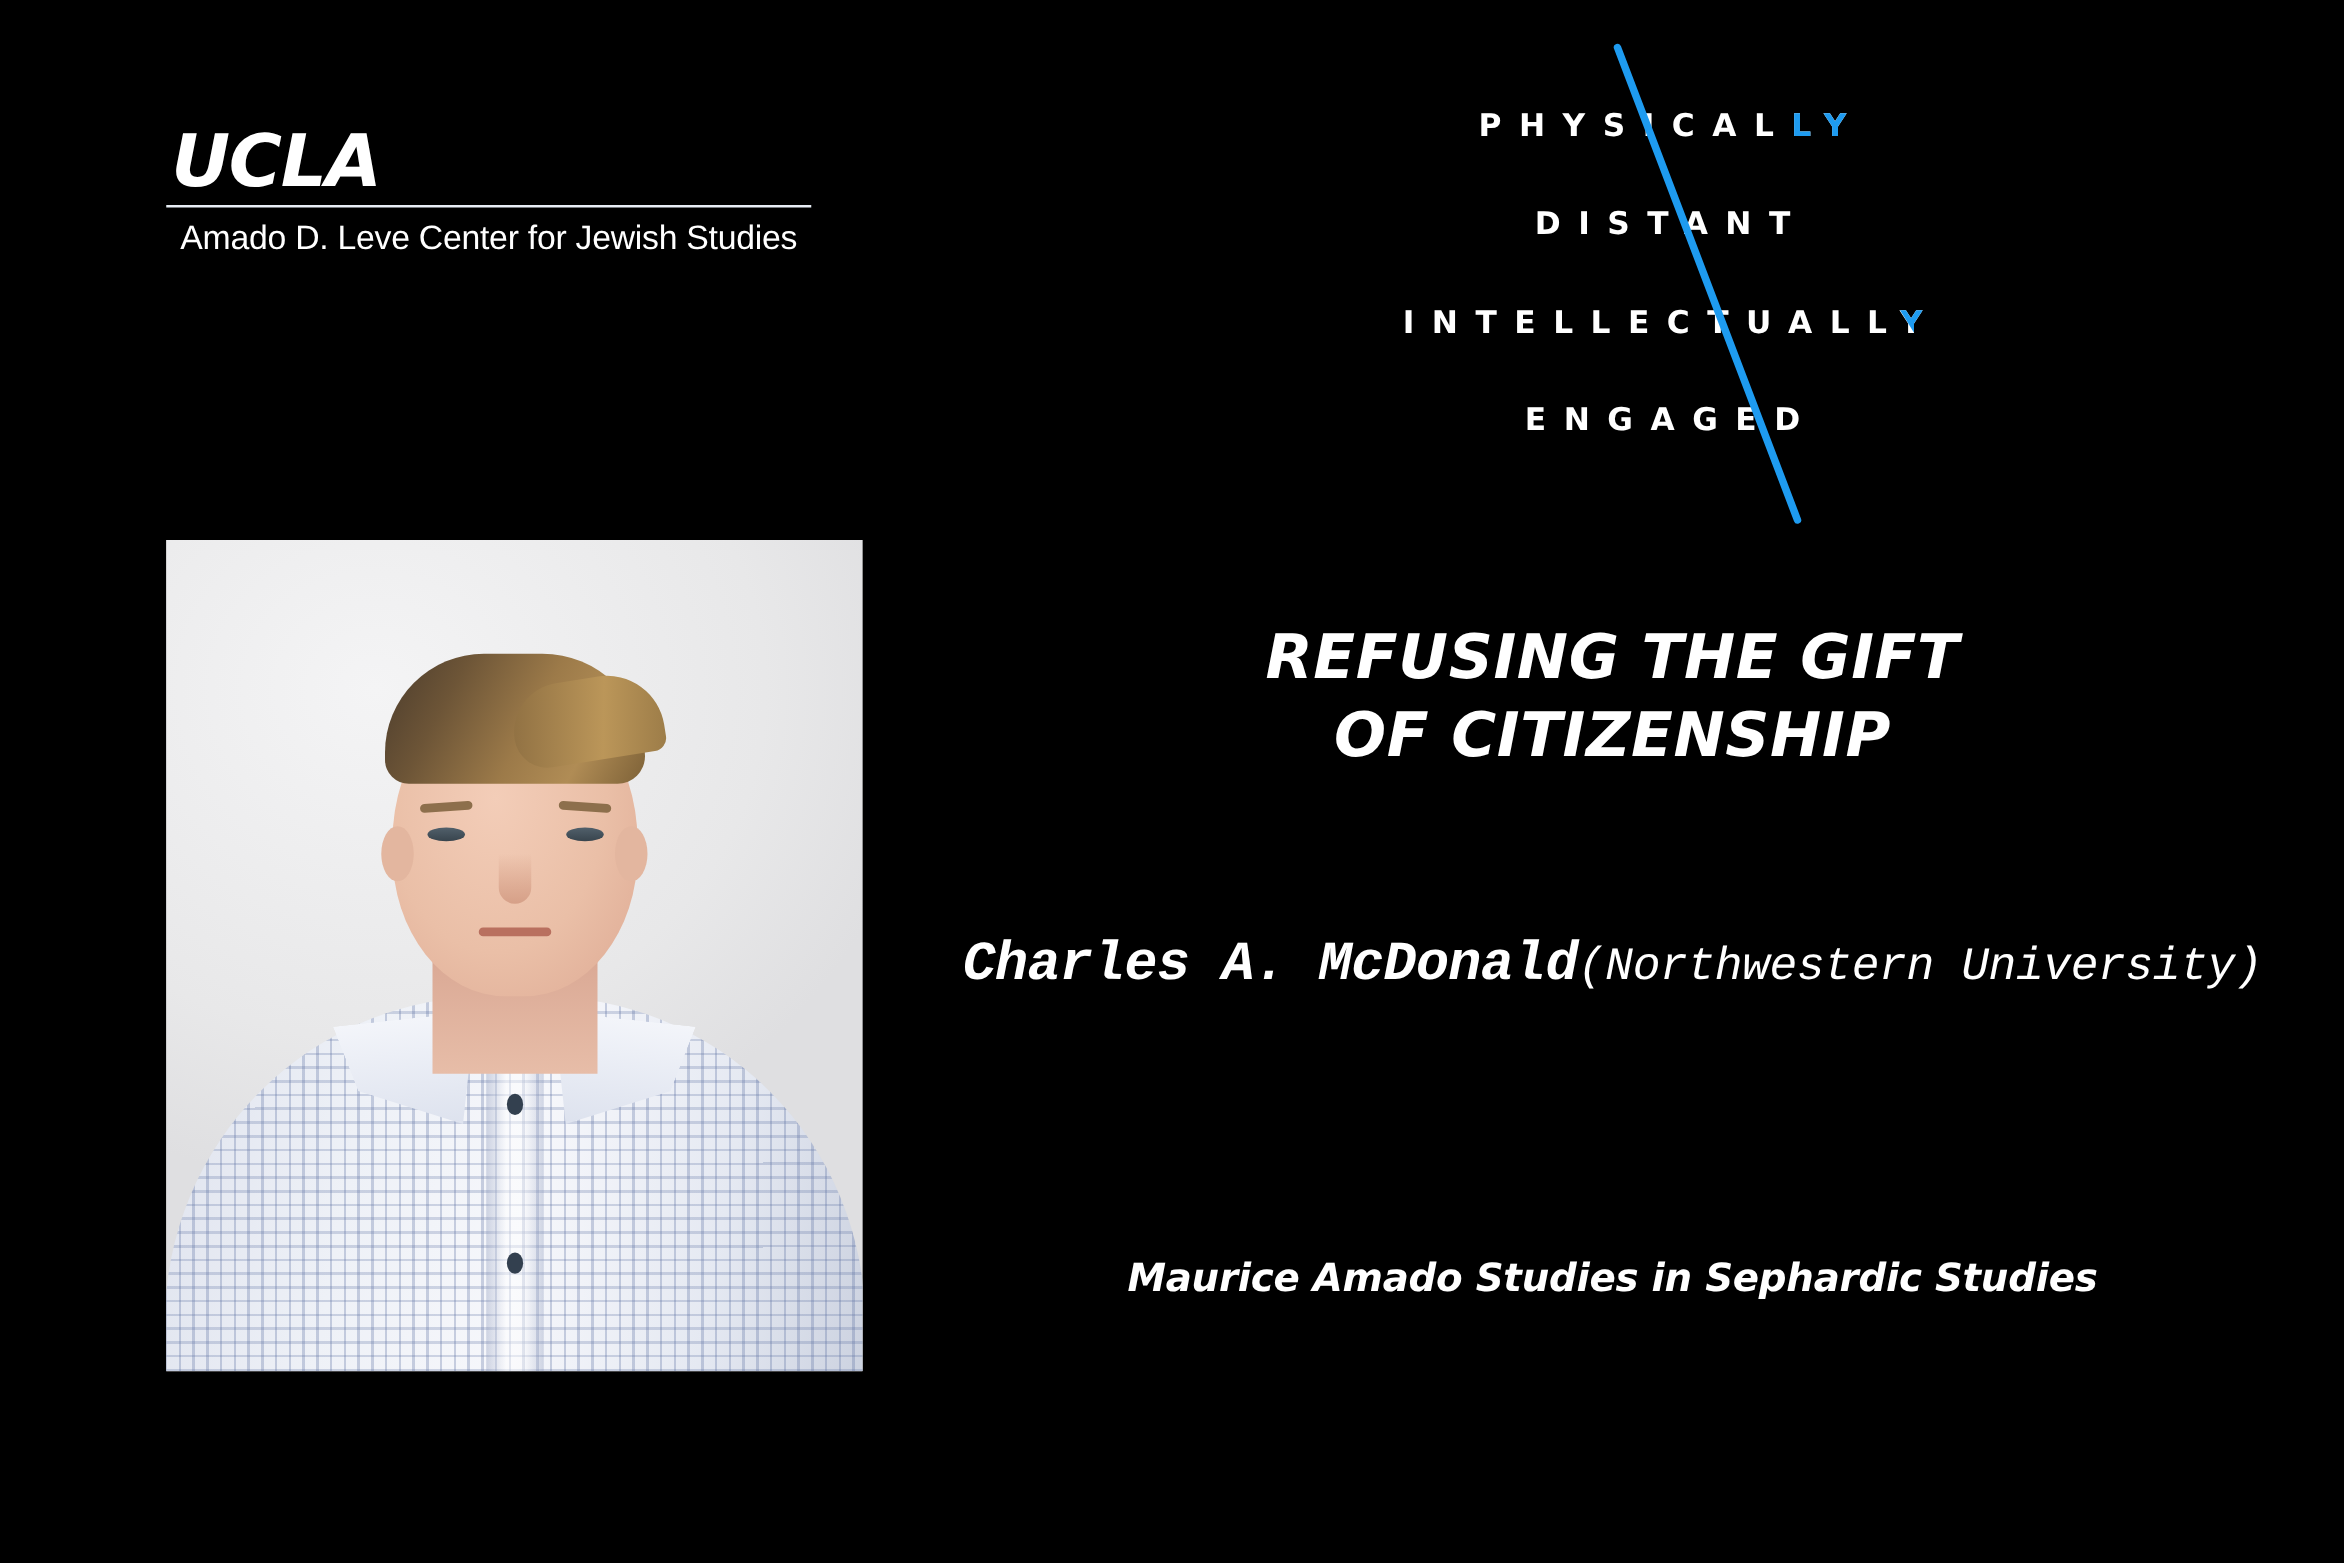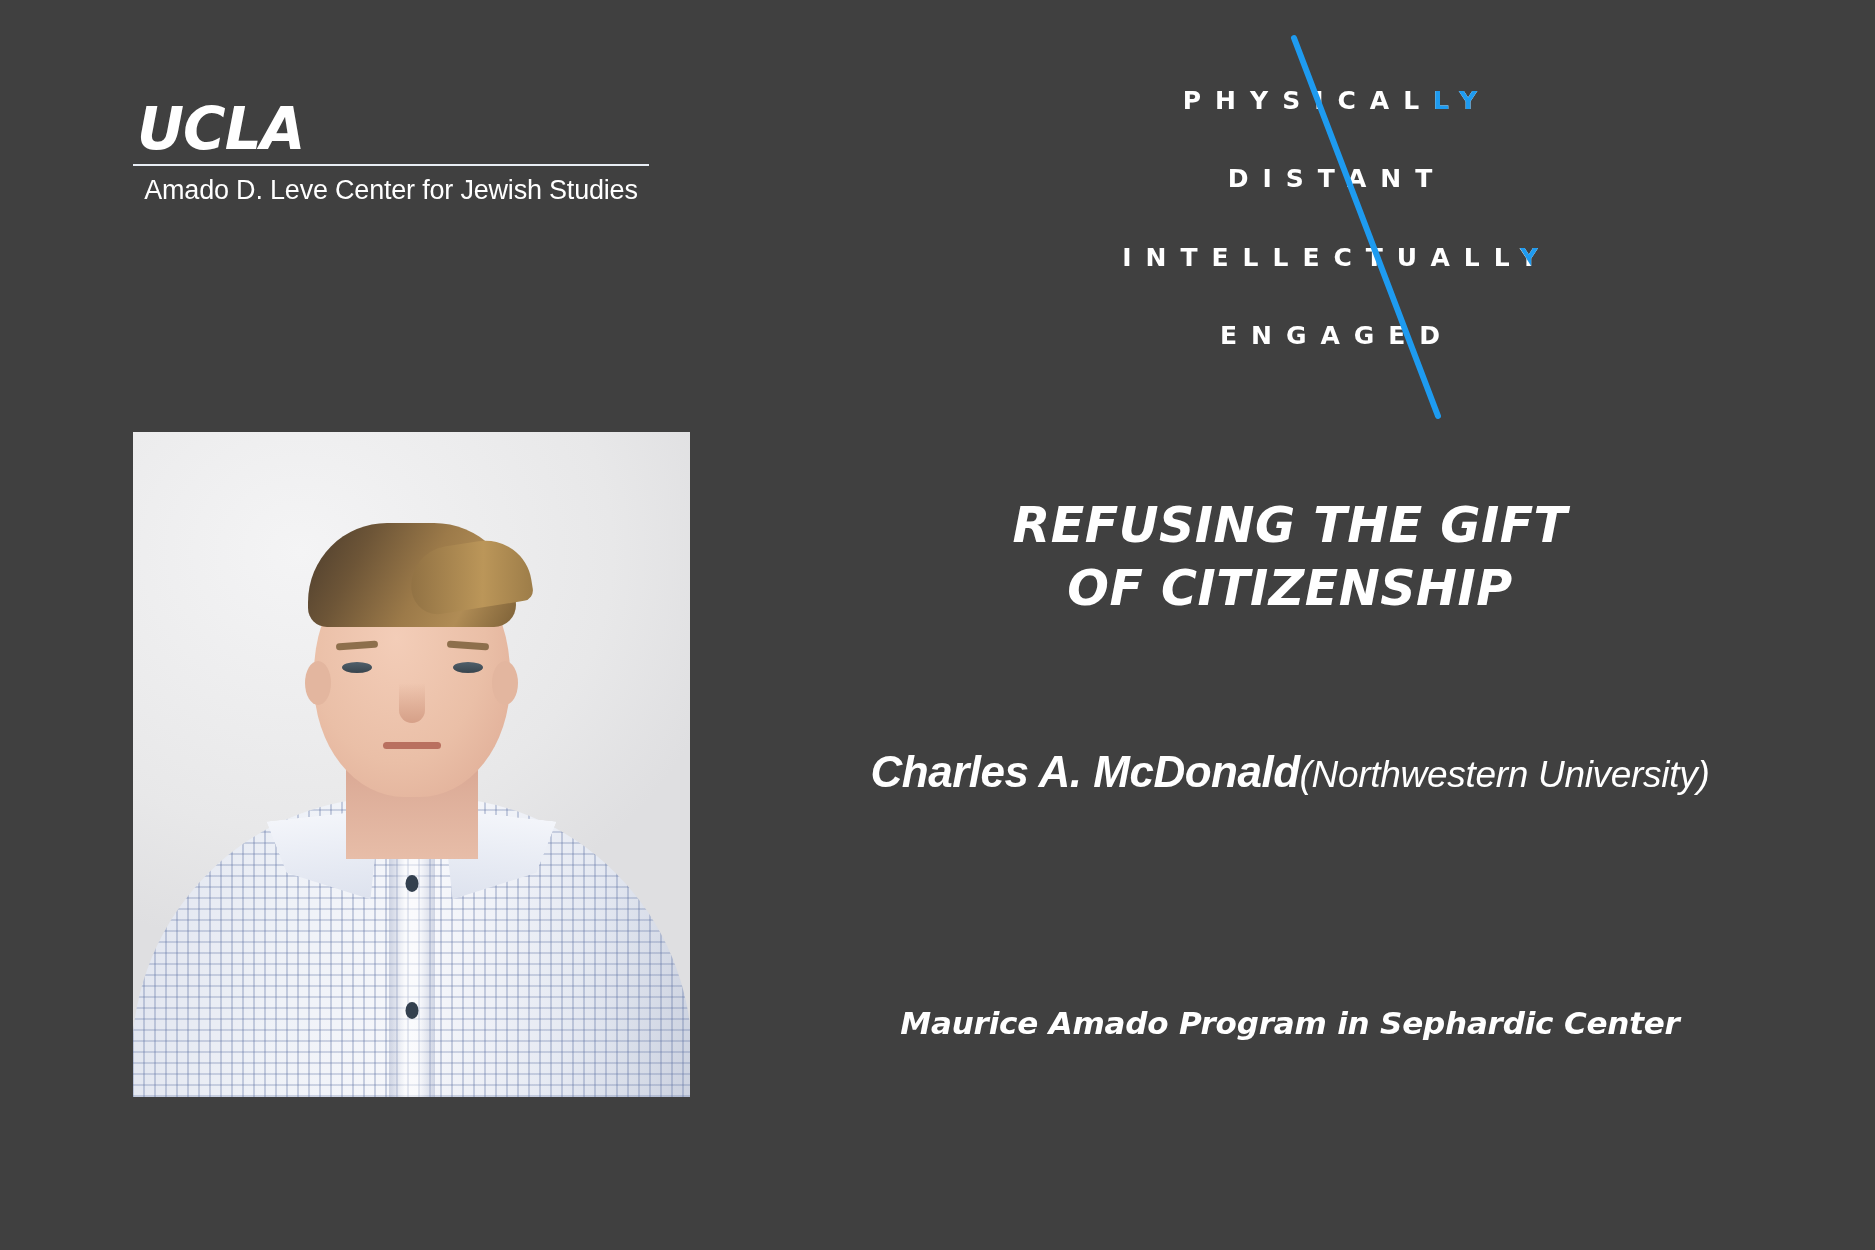--- a/index.html
+++ b/index.html
@@ -7,21 +7,21 @@
     padding: 0;
     background: #1d4468;
   }
   body {
     font-family: "Liberation Sans", sans-serif;
   }
   .slide {
     position: relative;
     width: 1875px;
     height: 1250px;
-    background: #404040;
+    background: #000000;
     overflow: hidden;
   }
 
   
   .ucla-lockup {
     position: absolute;
     left: 133px;
     top: 100px;
     width: 520px;
   }
@@ -265,21 +265,21 @@
   
   .speakers {
     position: absolute;
     left: 760px;
     top: 742px;
     width: 1060px;
     text-align: center;
     color: #ffffff;
   }
   .spk-line {
-    font-family: Liberation Sans, sans-serif;
+    font-family: Liberation Mono, monospace;
     font-style: italic;
     line-height: 1.38;
     white-space: nowrap;
   }
   .spk-name {
     font-weight: bold;
     font-size: 44px;
     letter-spacing: -0.5px;
   }
   .spk-aff {
@@ -362,15 +362,15 @@
     <div>REFUSING THE GIFT</div>
     <div>OF CITIZENSHIP</div>
   </div>
 
   <div class="speakers">
     <div class="spk-line">
       <span class="spk-name">Charles A. McDonald</span><span class="spk-aff">(Northwestern University)</span>
     </div>
   </div>
 
-  <div class="program">Maurice Amado Program in Sephardic Center</div>
+  <div class="program">Maurice Amado Studies in Sephardic Studies</div>
 
 </div>
 
 </body></html>

